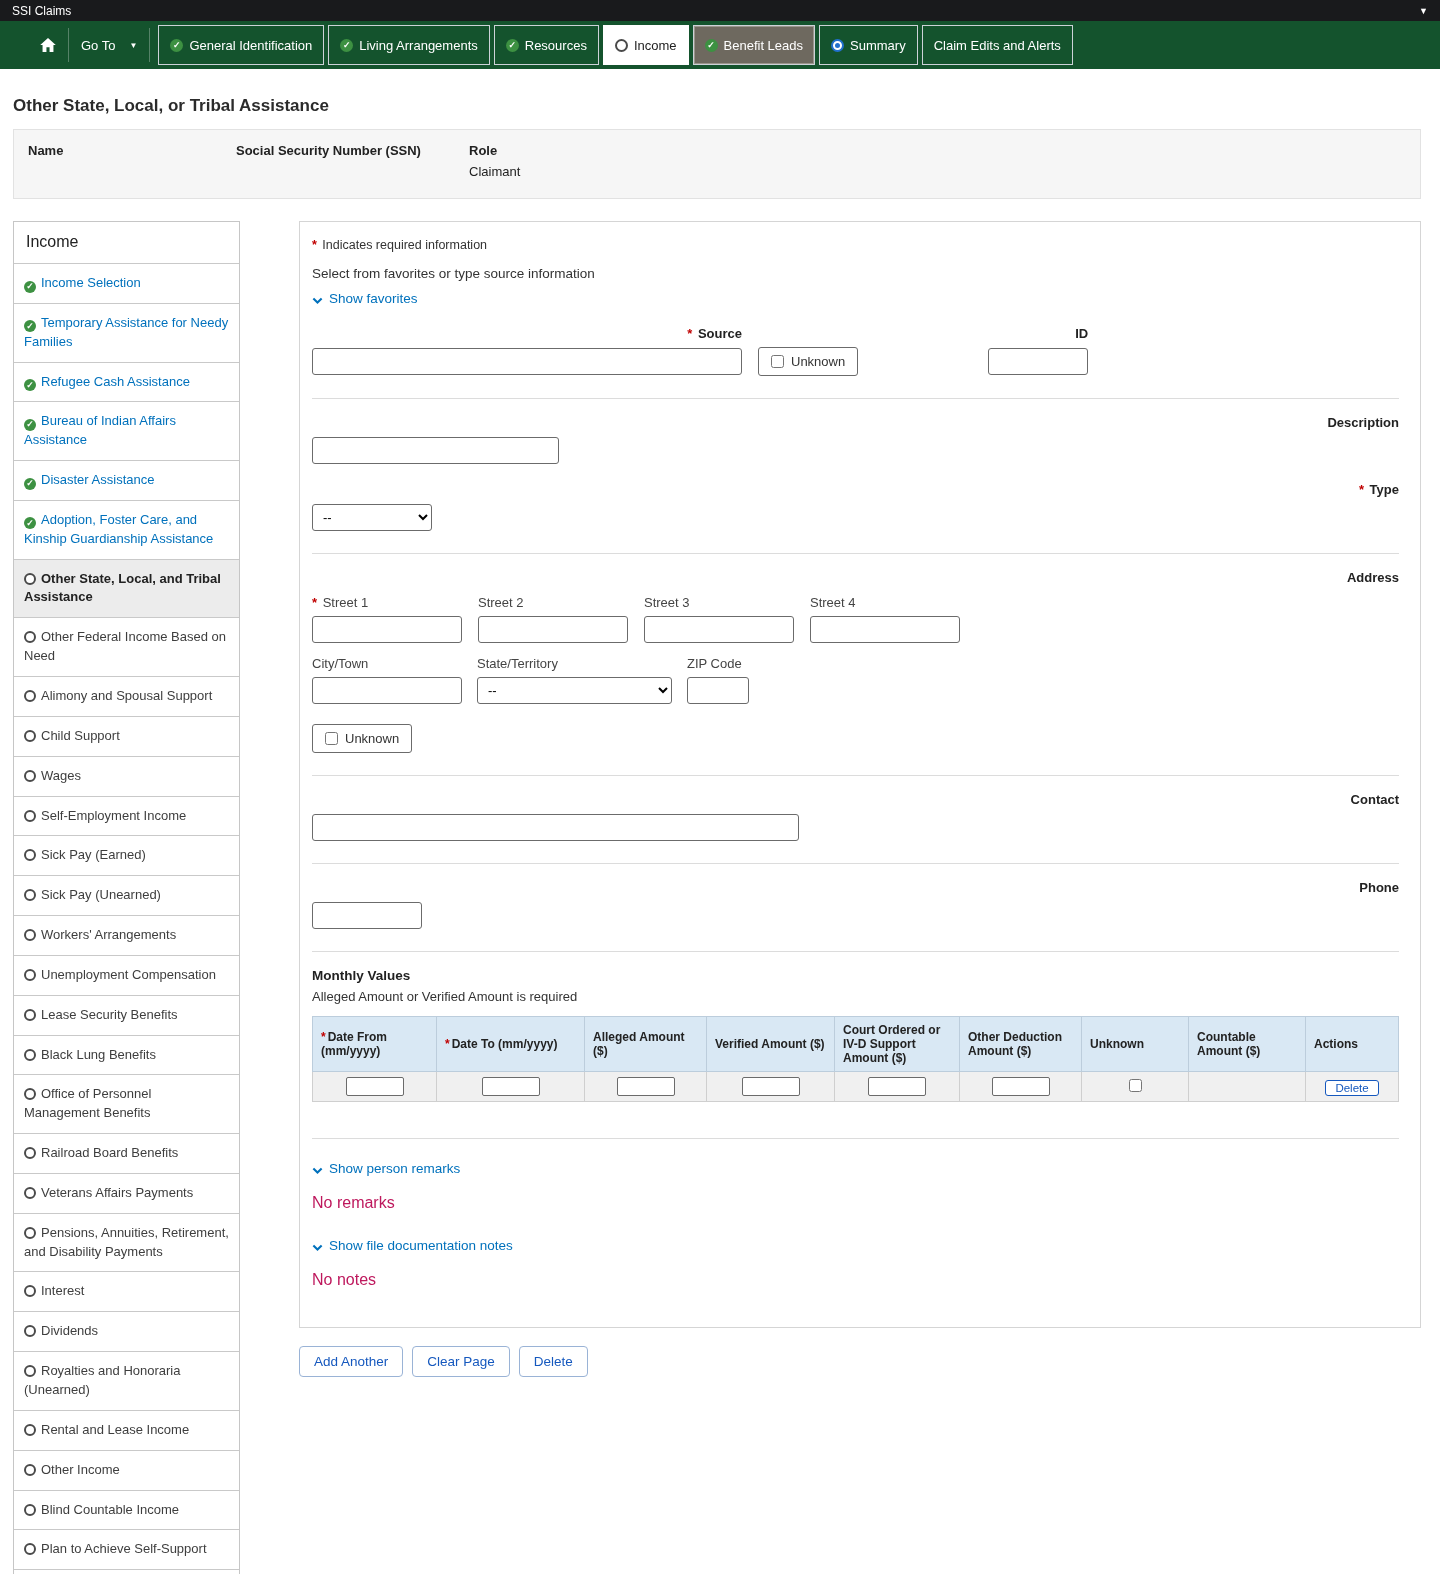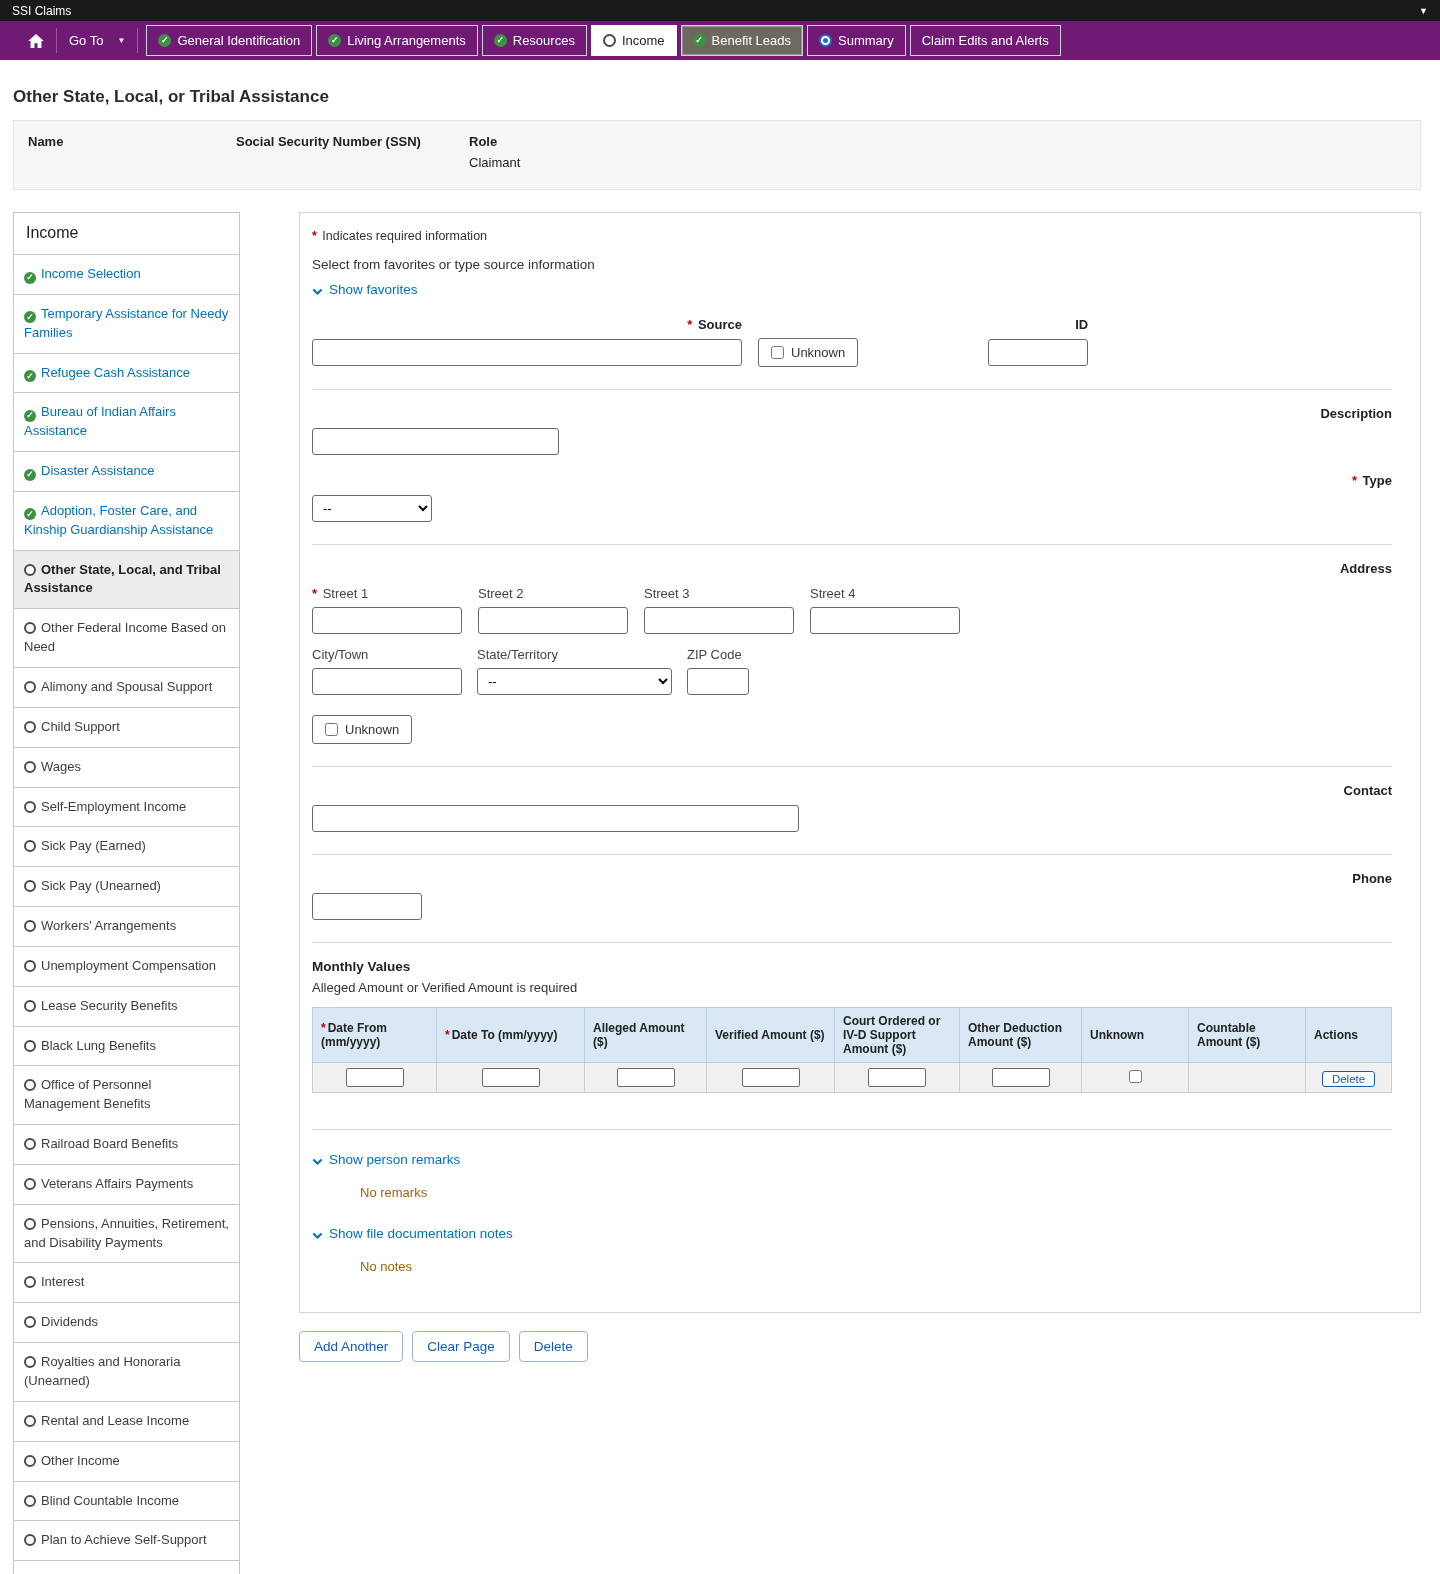--- a/index.html
+++ b/index.html
@@ -4,21 +4,21 @@
 <style>
   * { box-sizing: border-box; margin: 0; padding: 0; }
   body { width: 1440px; background: #fff; color: #333; font-family: "Liberation Sans", sans-serif; }
 
   
   .topbar { height: 21px; background: #191a1c; color: #fff; display: flex; align-items: center;
             justify-content: space-between; padding: 0 12px; font-size: 12px; }
   .topbar .caret { font-size: 9px; cursor: pointer; }
 
   
-  .mainnav { height: 39px; background: #701a75; display: flex; align-items: stretch; padding: 0 16px; }
+  .mainnav { height: 48px; background: #14532d; display: flex; align-items: stretch; padding: 0 28px; }
   .nav-btn { display: flex; align-items: center; color: #fff; padding: 0 12px; cursor: pointer; }
   .nav-sep { width: 1px; background: rgba(255,255,255,.28); margin: 7px 0; }
   .goto { gap: 14px; font-size: 13px; }
   .dd-caret { font-size: 8px; }
   .nav-tabs { display: flex; align-items: stretch; margin-left: 6px; }
   .nav-tab { display: flex; align-items: center; gap: 6px; padding: 0 11px; margin: 4px 2px;
              border: 1px solid #cdd2d8; color: #fff; font-size: 13px; cursor: pointer; white-space: nowrap; }
   .nav-tab.active { background: #fff; color: #222; border-color: #fff; }
   .nav-tab.dark { background: #6e695f; box-shadow: inset 0 0 0 1px #9a958c; }
 
@@ -45,21 +45,21 @@
   .sidebar { width: 227px; flex: none; border: 1px solid #c6c6c6; }
   .sb-title { font-size: 16px; color: #222; padding: 11px 12px 12px 12px; }
   .sb-item { border-top: 1px solid #c9c9c9; padding: 10px 10px; font-size: 13px; line-height: 1.45;
              color: #3e3e3e; cursor: pointer; }
   .sb-item .ic { width: 12px; height: 12px; margin-right: 5px; vertical-align: -2px; display: inline-flex; }
   .sb-item.complete { color: #0071bc; }
   .sb-item.current { background: #ececec; color: #222; font-weight: bold; }
 
   
   .main-col { flex: 1; min-width: 0; }
-  .form-panel { border: 1px solid #d5d5d5; padding: 12px 28px 38px 12px; }
+  .form-panel { border: 1px solid #d5d5d5; padding: 12px 21px 38px 12px; }
   .star { color: #c00000; font-weight: bold; margin-right: 2px; }
   .req-note { font-size: 12.5px; margin-top: 4px; }
   .fav-hint { font-size: 13.5px; margin-top: 14px; }
   .toggle-link { display: inline-flex; align-items: flex-end; gap: 6px; color: #0071bc; font-size: 13.5px;
                  cursor: pointer; text-decoration: none; }
   .mt10 { margin-top: 10px; } .mt16 { margin-top: 16px; } .mt18 { margin-top: 18px; } .mt22 { margin-top: 22px; }
   .flabel { display: block; font-weight: bold; font-size: 13px; color: #222; margin-bottom: 7px; text-align: right; }
   .sublabel { display: block; font-weight: normal; font-size: 13px; color: #444; margin-bottom: 6px; }
   .tinput { height: 27px; border: 1px solid #6b6b6b; border-radius: 3px; padding: 0 6px;
             font-size: 13px; font-family: inherit; background: #fff; }
@@ -77,21 +77,21 @@
   .mv-table td { background: #f0f0f0; border: 1px solid #cfcfcf; padding: 5px; text-align: center;
                  vertical-align: middle; height: 30px; }
   .mv-table th:nth-child(1){width:124px} .mv-table th:nth-child(2){width:148px}
   .mv-table th:nth-child(3){width:122px} .mv-table th:nth-child(4){width:128px}
   .mv-table th:nth-child(5){width:125px} .mv-table th:nth-child(6){width:122px}
   .mv-table th:nth-child(7){width:107px} .mv-table th:nth-child(8){width:117px}
   .cell-input { width: 58px; height: 19px; border: 1px solid #6b6b6b; border-radius: 2px; font-family: inherit; }
   .mini-btn { font-family: inherit; font-size: 11.5px; color: #1558be; border: 1px solid #1558be;
               border-radius: 3px; background: #fff; padding: 1px 9px; cursor: pointer; }
 
-  .plain-text { font-size: 13px; color: #a16207; margin-left: 48px; }
+  .plain-text { font-size: 16px; color: #be185d; }
 
   
   .btn { font-family: inherit; font-size: 13.5px; border-radius: 4px; cursor: pointer; padding: 7px 14px; }
   .btn-outline { background: #fff; color: #1558be; border: 1px solid #9ab3d6; }
   .form-actions { margin-top: 18px; display: flex; gap: 9px; }
 
   .chev-svg { display: inline-flex; }
 </style>
 </head>
 <body>

